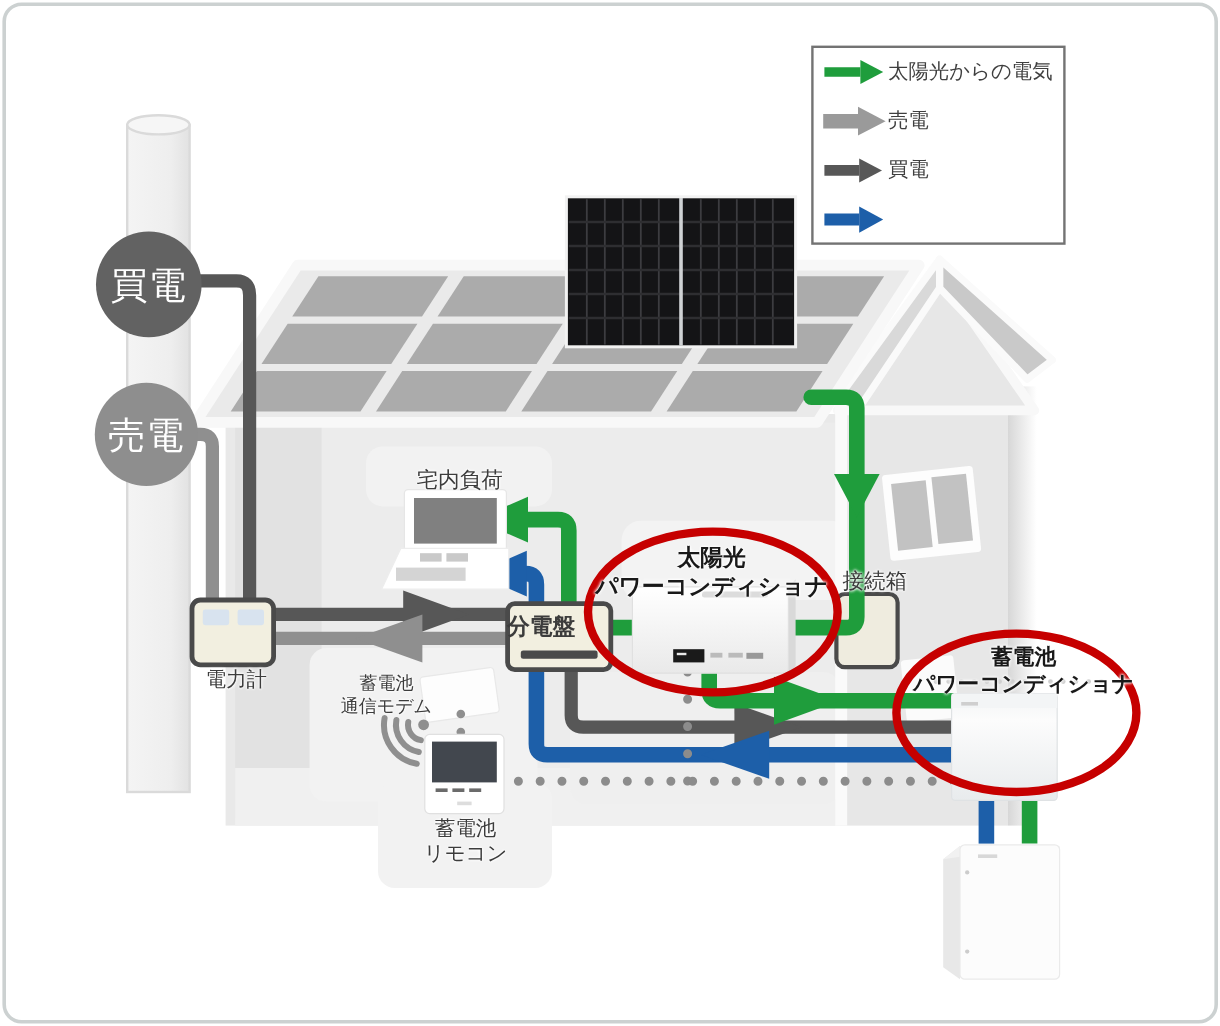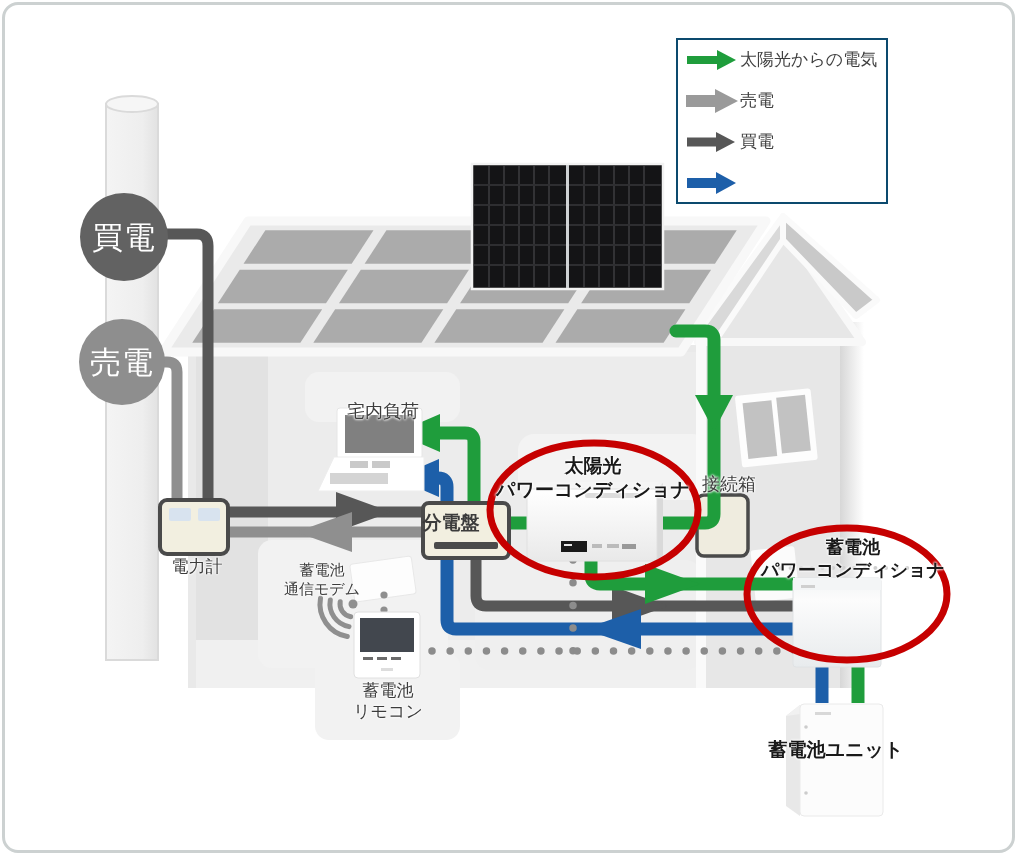--- a/index.html
+++ b/index.html
@@ -6,21 +6,21 @@
   .canvas{position:relative;width:1017px;height:855px;background:#fff;overflow:hidden;}
   .frame{position:absolute;left:2px;top:2px;right:2px;bottom:2px;border:3px solid #ccd1d1;border-radius:16px;pointer-events:none;z-index:50;}
   svg.scene{position:absolute;left:0;top:0;z-index:1;}
   .lbl{position:absolute;z-index:20;color:#3c3c3c;white-space:pre-line;text-align:center;line-height:1.25;
        text-shadow:0 0 3px #fff,0 0 3px #fff,0 0 2px #fff;}
   .lbl.bold{font-weight:bold;color:#191919;}
   .circle-lbl{position:absolute;z-index:21;color:#fff;text-shadow:none;font-size:31px;letter-spacing:1px;
        text-align:center;line-height:1;}
   
   .legend{position:absolute;left:676px;top:38px;width:212px;height:166px;background:#fff;
-          border:2px solid #0c4a6e;box-sizing:border-box;z-index:30;padding:7px 6px 6px 6px;
+          border:2px solid #737373;box-sizing:border-box;z-index:30;padding:7px 6px 6px 6px;
           display:flex;flex-direction:column;justify-content:space-between;}
   .legend-row{display:flex;align-items:center;}
   .legend-row .arrow{flex:0 0 56px;height:26px;}
   .legend-row .txt{font-size:17px;color:#3f3f3f;line-height:20px;white-space:pre-line;}
 </style>
 </head>
 <body>
 
 <div class="canvas">
 
@@ -217,32 +217,31 @@
   <circle cx="122" cy="362" r="43" style="fill: rgb(142, 142, 142);"></circle>
 
   <ellipse cx="594" cy="510" rx="104" ry="67" fill="none" stroke-width="7" style="stroke: rgb(198, 0, 0);"></ellipse>
   <ellipse cx="847" cy="594" rx="100" ry="66" fill="none" stroke-width="7" style="stroke: rgb(198, 0, 0);"></ellipse>
 </svg>
 
 <div class="circle-lbl" style="left:84px;top:222px;width:80px;">買電</div>
 <div class="circle-lbl" style="left:82px;top:347px;width:80px;">売電</div>
 
 <div class="lbl" style="left:137px;top:556px;width:120px;font-size:17px;">電力計</div>
-<div class="lbl" style="left:313px;top:400px;width:140px;font-size:18px;">宅内負荷</div>
+<div class="lbl" style="left:313px;top:389px;width:140px;font-size:18px;">宅内負荷</div>
 <div class="lbl" style="left:408px;top:511px;width:86px;font-size:19px;text-shadow:none;font-weight:bold;">分電盤</div>
 <div class="lbl bold" style="left:483px;top:454px;width:220px;font-size:19px;">太陽光
 パワーコンディショナ</div>
 <div class="lbl" style="left:669px;top:473px;width:120px;font-size:18px;">接続箱</div>
 <div class="lbl bold" style="left:743px;top:536px;width:220px;font-size:18px;">蓄電池
 パワーコンディショナ</div>
 <div class="lbl" style="left:252px;top:561px;width:140px;font-size:15px;">蓄電池
 通信モデム</div>
 <div class="lbl" style="left:318px;top:680px;width:140px;font-size:17px;">蓄電池
 リモコン</div>
-<div class="lbl bold" style="left:716px;top:738px;width:240px;font-size:19px;">蓄電池ユニット</div>
 
 <div class="legend">
   <div class="legend-row">
     <svg class="arrow" width="56" height="26" viewBox="0 0 56 26">
       <line x1="3" y1="13" x2="33" y2="13" stroke-width="8" style="stroke: rgb(31, 157, 60);"></line>
       <polygon points="33,3 33,23 52,13" style="fill: rgb(31, 157, 60);"></polygon>
     </svg>
     <span class="txt">太陽光からの電気</span>
   </div>
   <div class="legend-row">

